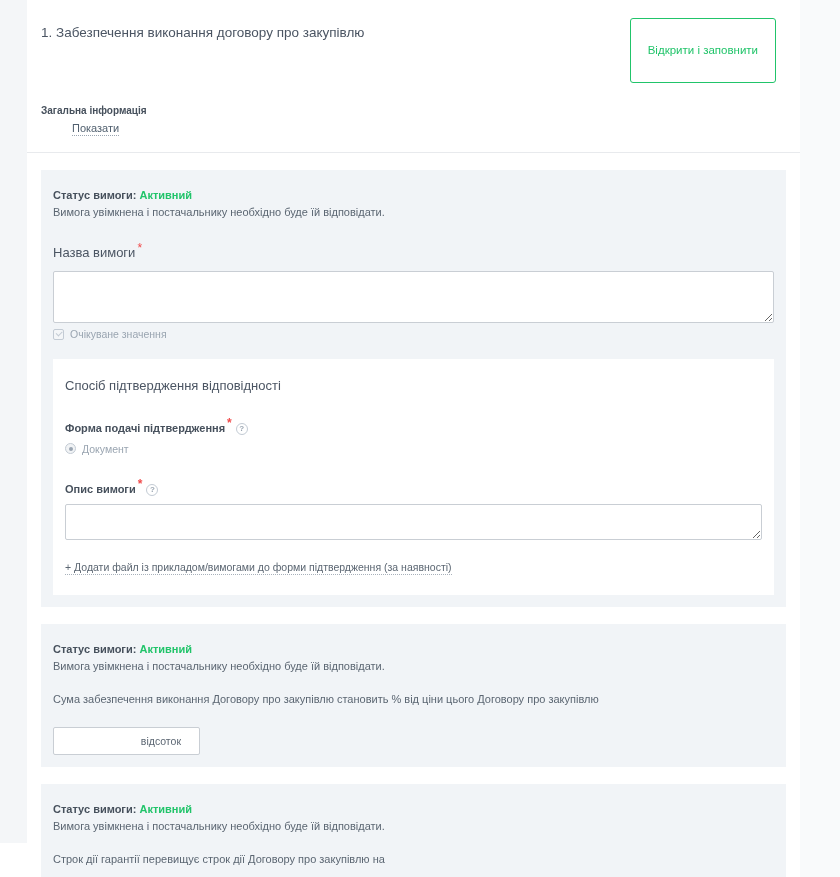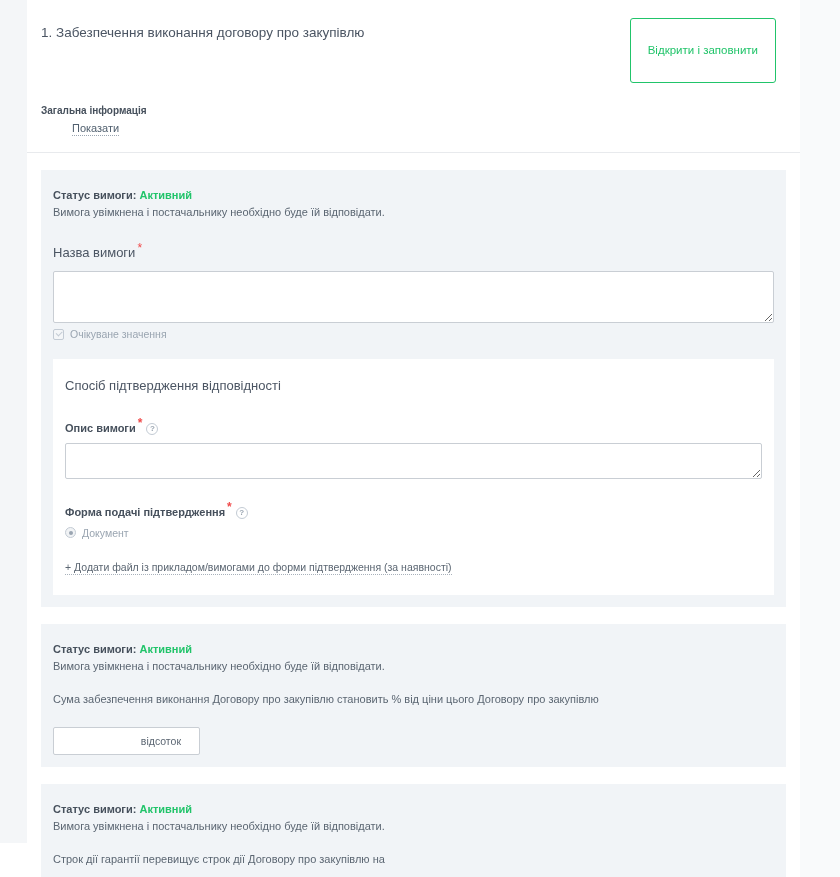--- a/index.html
+++ b/index.html
@@ -331,35 +331,35 @@
           <div class="check-row">
             <span class="fake-check"></span>
             <span class="check-label">Очікуване значення</span>
           </div>
 
           <div class="white-card">
             <div class="card-heading">Спосіб підтвердження відповідності</div>
 
             <div class="card-field">
               <div class="field-label small">
-                <span>Опис вимоги</span><span class="req-star">*</span><span class="help-icon">?</span>
-              </div>
-              <textarea class="mid-textarea" style=""></textarea>
-            </div>
-
-            <div class="card-field">
-              <div class="field-label small">
                 <span>Форма подачі підтвердження</span><span class="req-star">*</span><span class="help-icon">?</span>
               </div>
               <div class="radio-row">
                 <span class="fake-radio"></span>
                 <span class="radio-label">Документ</span>
               </div>
             </div>
 
+            <div class="card-field">
+              <div class="field-label small">
+                <span>Опис вимоги</span><span class="req-star">*</span><span class="help-icon">?</span>
+              </div>
+              <textarea class="mid-textarea" style=""></textarea>
+            </div>
+
             <a class="add-file-link" href="#">+ Додати файл із прикладом/вимогами до форми підтвердження (за наявності)</a>
           </div>
 
         </div>
       </div>
     </div>
 
     <div class="white-gap"></div>
     <div class="panel-wrap">
       <div class="panel">

